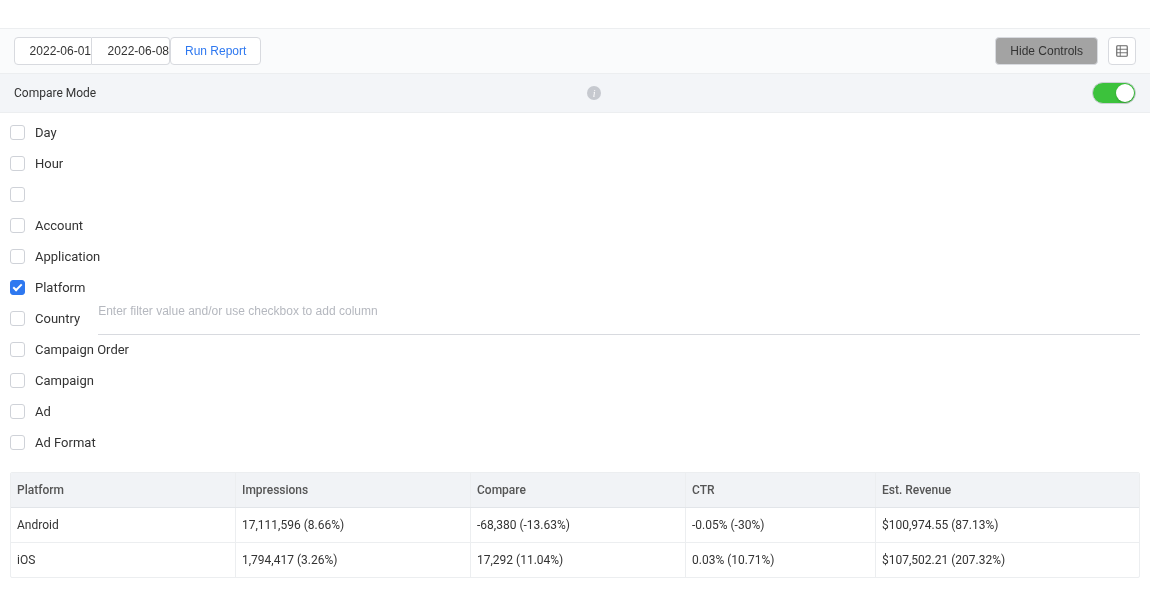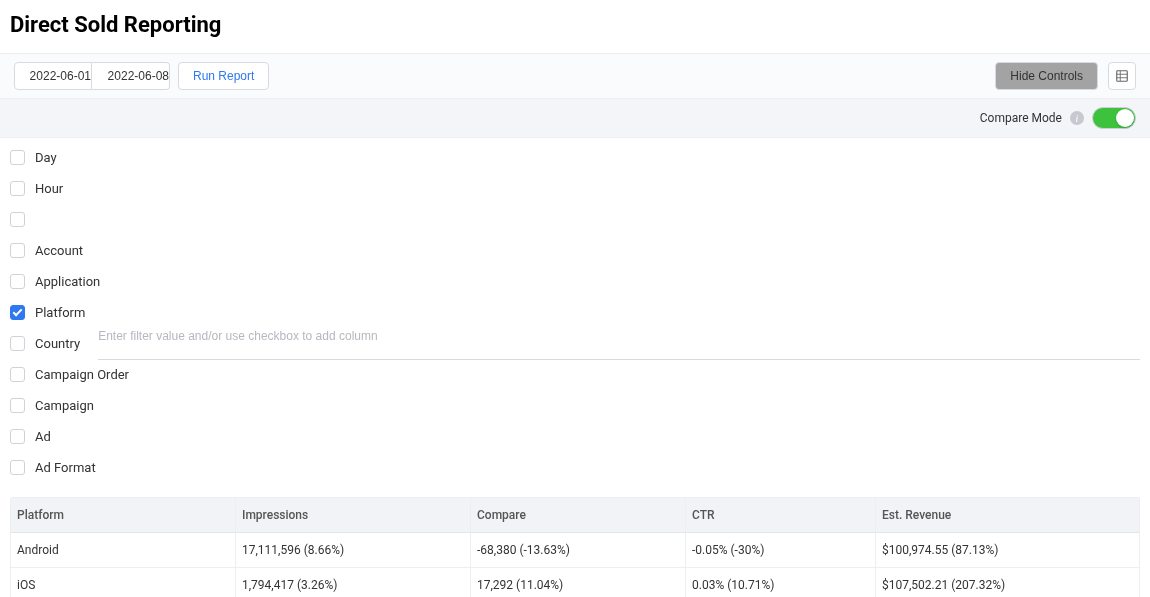--- a/index.html
+++ b/index.html
@@ -71,21 +71,20 @@
     font-size: 12px;
     text-align: right;
     color: #333;
     background: #fff;
   }
   .date-input.second {
     border-radius: 0 4px 4px 0;
     border-left: none;
   }
   .run-btn {
-    margin-left: 8px;
     height: 28px;
     padding: 0 14px;
     border: 1px solid #d8dadf;
     border-radius: 4px;
     background: #fff;
     color: #2e78f0;
     font-size: 12px;
     cursor: pointer;
   }
   .control-right { display: flex; gap: 10px; align-items: center; }
@@ -109,21 +108,21 @@
     align-items: center;
     justify-content: center;
     cursor: pointer;
     color: #555;
   }
 
   
   .compare-bar {
     display: flex;
     align-items: center;
-    justify-content: flex-end;
+    justify-content: space-between;
     gap: 8px;
     padding: 8px 14px;
     background: #f3f5f8;
     border-bottom: 1px solid #eceef0;
   }
   .compare-label { font-size: 12px; color: #333; }
   .info-icon {
     width: 14px; height: 14px; border-radius: 50%;
     background: #c6c9cf; color: #fff; font-size: 10px;
     display: inline-flex; align-items: center; justify-content: center;
@@ -217,21 +216,20 @@
   .th { color: #555; font-weight: 500; }
   .th:last-child, .td:last-child { border-right: none; }
   .trow { border-bottom: 1px solid #eceef0; }
   .trow:last-child { border-bottom: none; }
   .td { color: #333; }
 </style>
 </head>
 <body>
 
 <div class="header">
-  <div class="page-title">Direct Sold Reporting</div>
 </div>
 
 <div class="control-bar">
   <div class="control-left">
     <input class="date-input" value="2022-06-01" style="">
     <input class="date-input second" value="2022-06-08" style="">
     <button class="run-btn">Run Report</button>
   </div>
   <div class="control-right">
     <button class="hide-controls-btn">Hide Controls</button>

